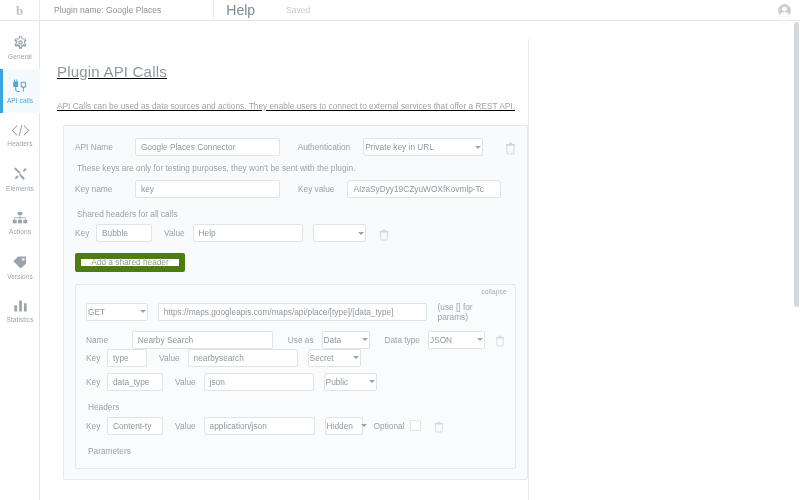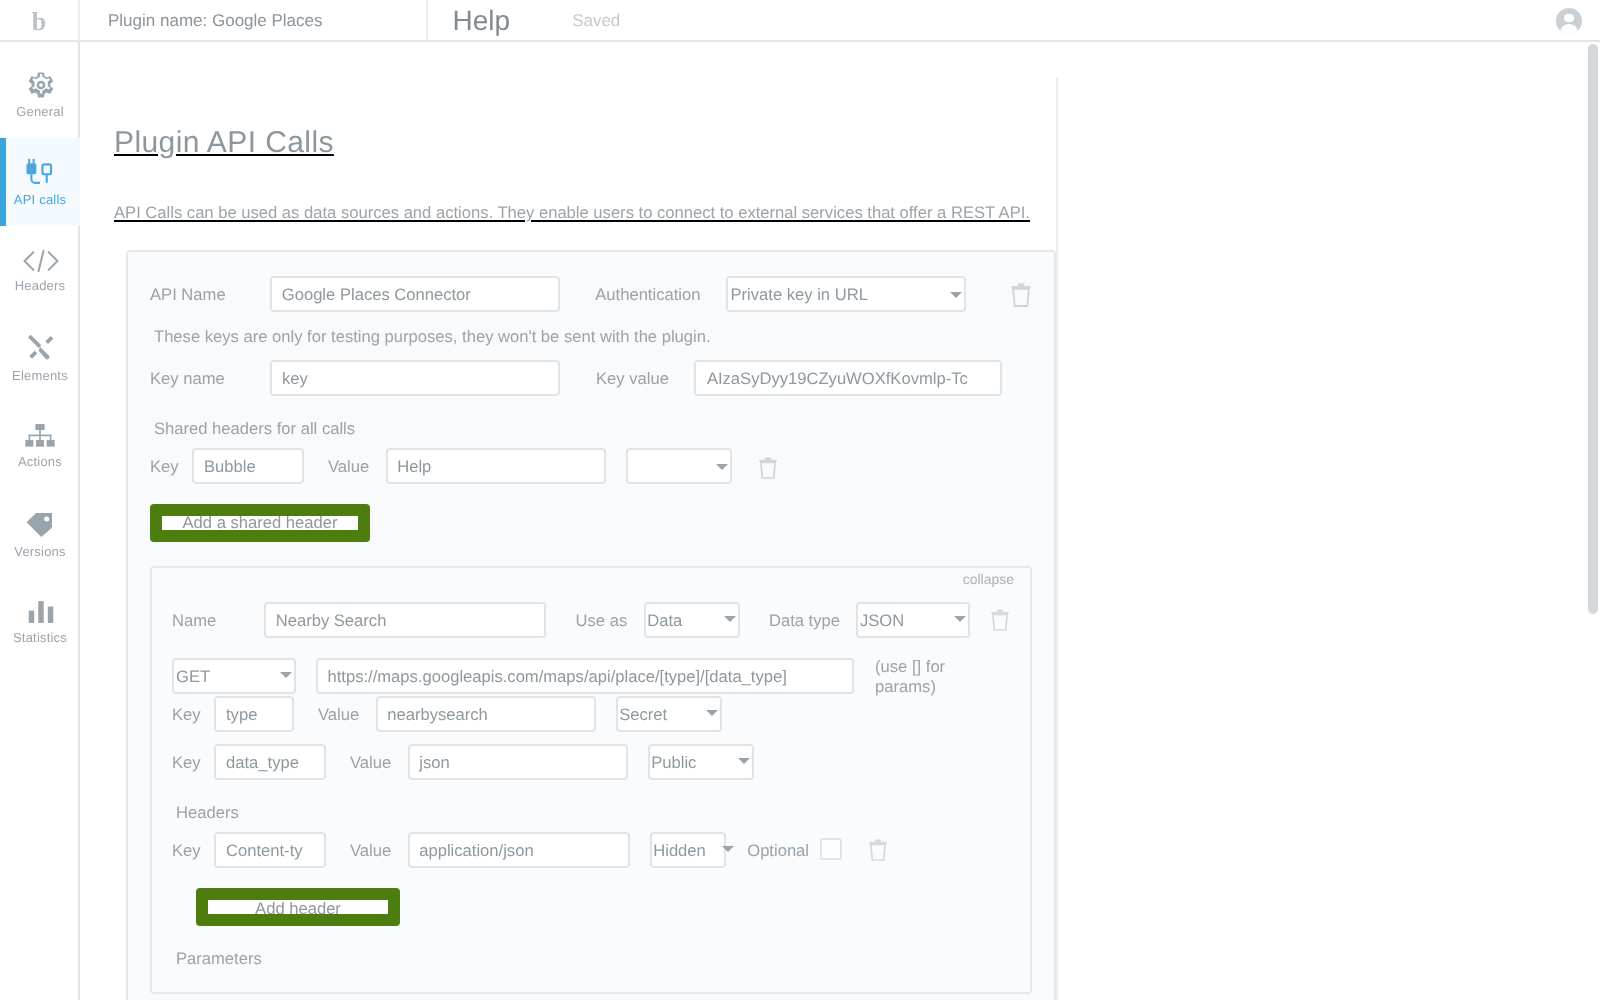--- a/index.html
+++ b/index.html
@@ -352,48 +352,48 @@
     </div>
 
     <div style="margin-top:9px">
       <div class="btn">Add a shared header</div>
     </div>
 
     <div class="call-card">
       <span class="collapse-link">collapse</span>
 
       <div class="row" style="margin-top:9px">
+        <div class="tselect" style="width:62px">
+          <span>GET</span>
+          <span class="caret"></span>
+        </div>
+        <div class="tinput" style="width:270px;margin-left:10px">https://maps.googleapis.com/maps/api/place/[type]/[data_type]</div>
+        <span class="hint" style="margin-left:11px">(use [] for params)</span>
+      </div>
+
+      <div class="row" style="margin-top:9px">
         <span class="lbl" style="width:48px">Name</span>
         <div class="tinput" style="width:147px">Nearby Search</div>
         <span class="lbl" style="margin-left:15px">Use as</span>
         <div class="tselect" style="width:51px;margin-left:8px">
           <span>Data</span>
           <span class="caret"></span>
         </div>
         <span class="lbl" style="margin-left:14px">Data type</span>
         <div class="tselect" style="width:59px;margin-left:8px">
           <span>JSON</span>
           <span class="caret"></span>
         </div>
         <span class="trash" style="margin-left:10px">
           <svg width="10" height="12" viewBox="0 0 14 16">
               <path d="M2 4 h10 l-1 11 h-8 Z" fill="none" stroke="#c8cfd3" stroke-width="1.2"></path>
               <rect x="1" y="2.3" width="12" height="1.5" fill="#c8cfd3"></rect>
               <rect x="5" y="0.6" width="4" height="1.8" fill="#c8cfd3"></rect>
             </svg>
         </span>
-      </div>
-
-      <div class="row" style="margin-top:9px">
-        <div class="tselect" style="width:62px">
-          <span>GET</span>
-          <span class="caret"></span>
-        </div>
-        <div class="tinput" style="width:270px;margin-left:10px">https://maps.googleapis.com/maps/api/place/[type]/[data_type]</div>
-        <span class="hint" style="margin-left:11px">(use [] for params)</span>
       </div>
 
 
       <div class="row" style="margin-bottom:6px">
         <span class="lbl" style="width:21px">Key</span>
         <div class="tinput" style="width:40px">type</div>
         <span class="lbl" style="margin-left:12px">Value</span>
         <div class="tinput" style="width:110px;margin-left:8px">nearbysearch</div>
         <div class="tselect" style="width:53px;margin-left:10px">
           <span>Secret</span>
@@ -427,23 +427,20 @@
         <span class="checkbox"></span>
         <span class="trash" style="margin-left:13px">
           <svg width="10" height="12" viewBox="0 0 14 16">
               <path d="M2 4 h10 l-1 11 h-8 Z" fill="none" stroke="#c8cfd3" stroke-width="1.2"></path>
               <rect x="1" y="2.3" width="12" height="1.5" fill="#c8cfd3"></rect>
               <rect x="5" y="0.6" width="4" height="1.8" fill="#c8cfd3"></rect>
             </svg>
         </span>
       </div>
 
-      <div style="margin-top:10px;margin-left:12px">
-        <div class="btn" style="min-width:102px">Add header</div>
-      </div>
 
       <div class="section-lbl" style="margin-bottom:0">Parameters</div>
     </div>
 
   </div>
 
   <div class="panel-divider" style="left:487px;top:0;height:479px"></div>
 </div>
 
 <div class="scrollbar-track">

